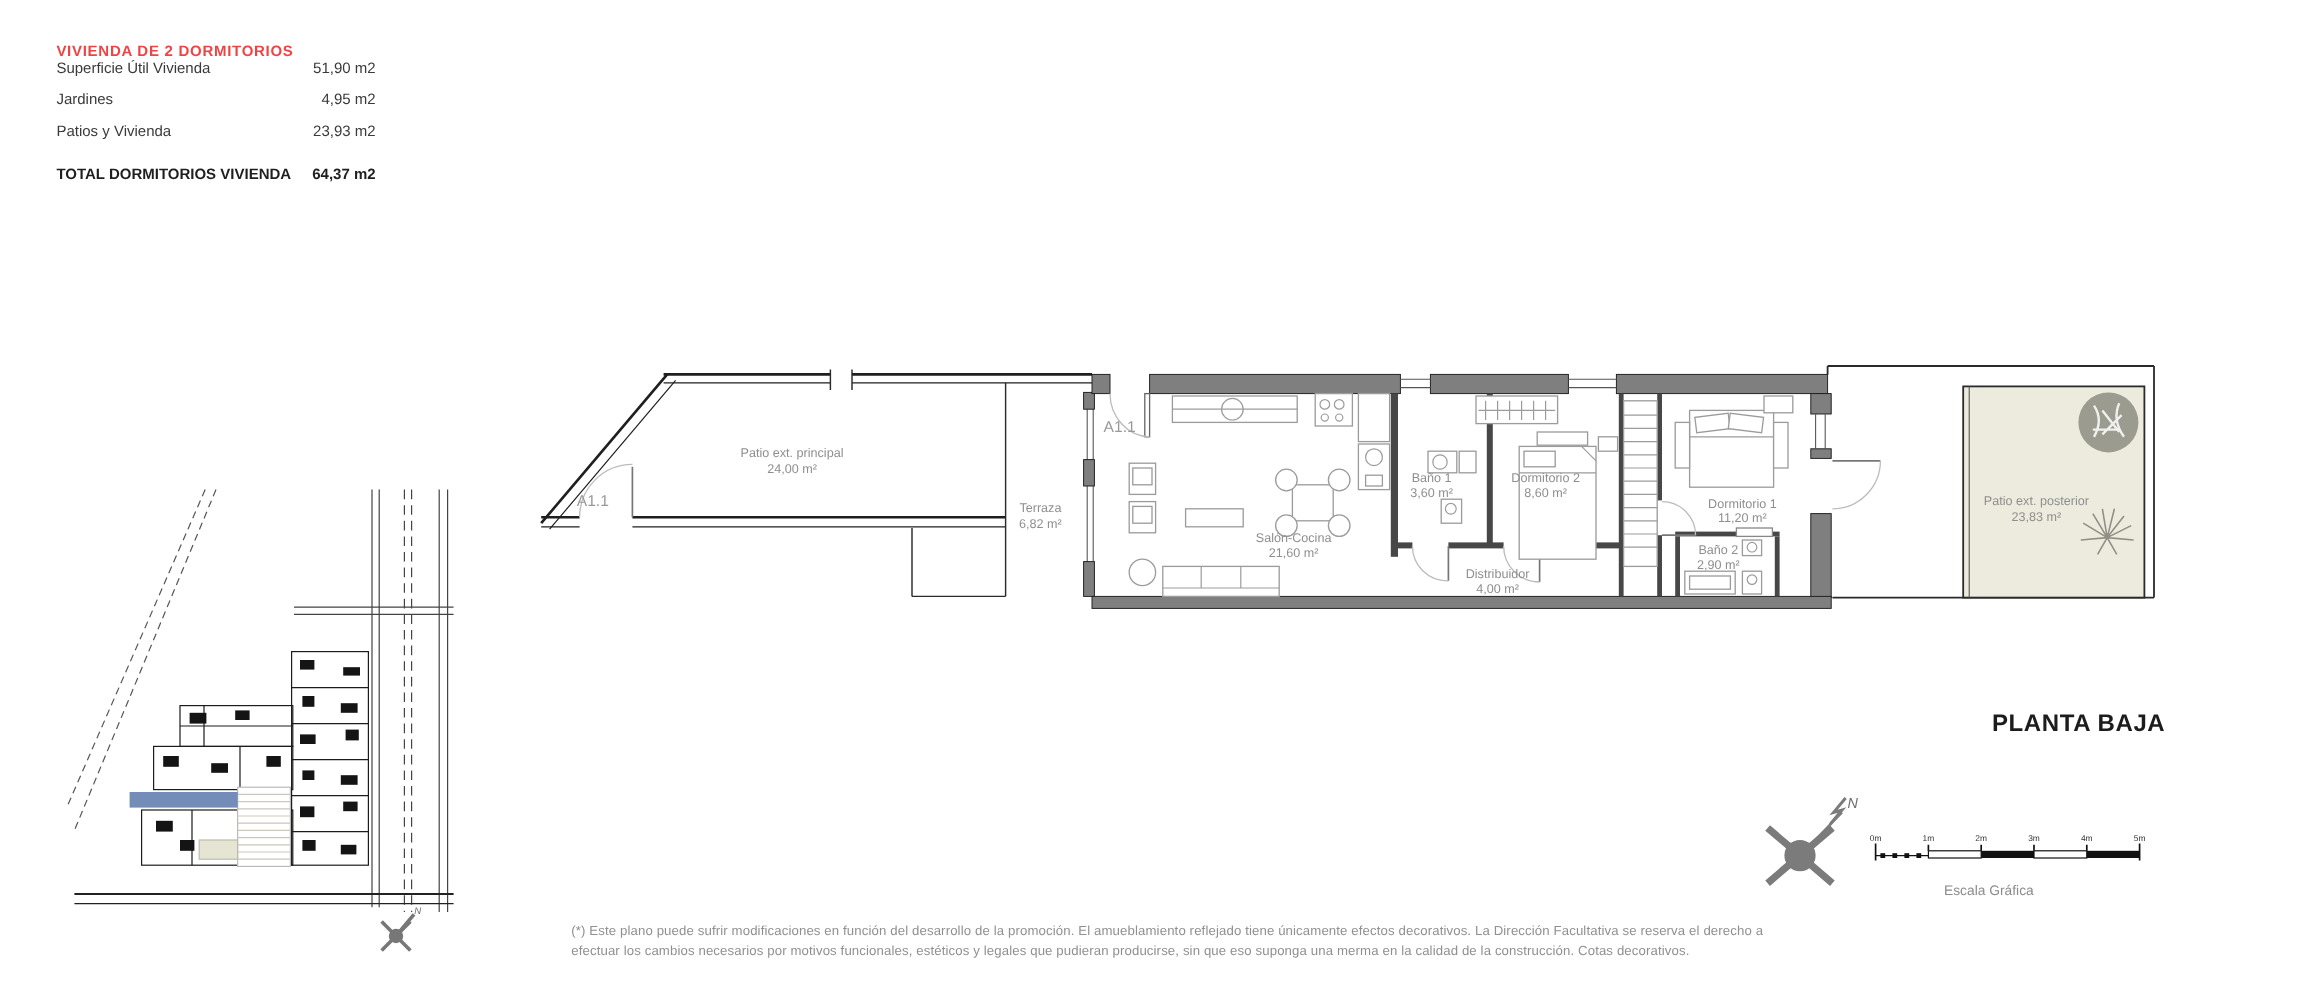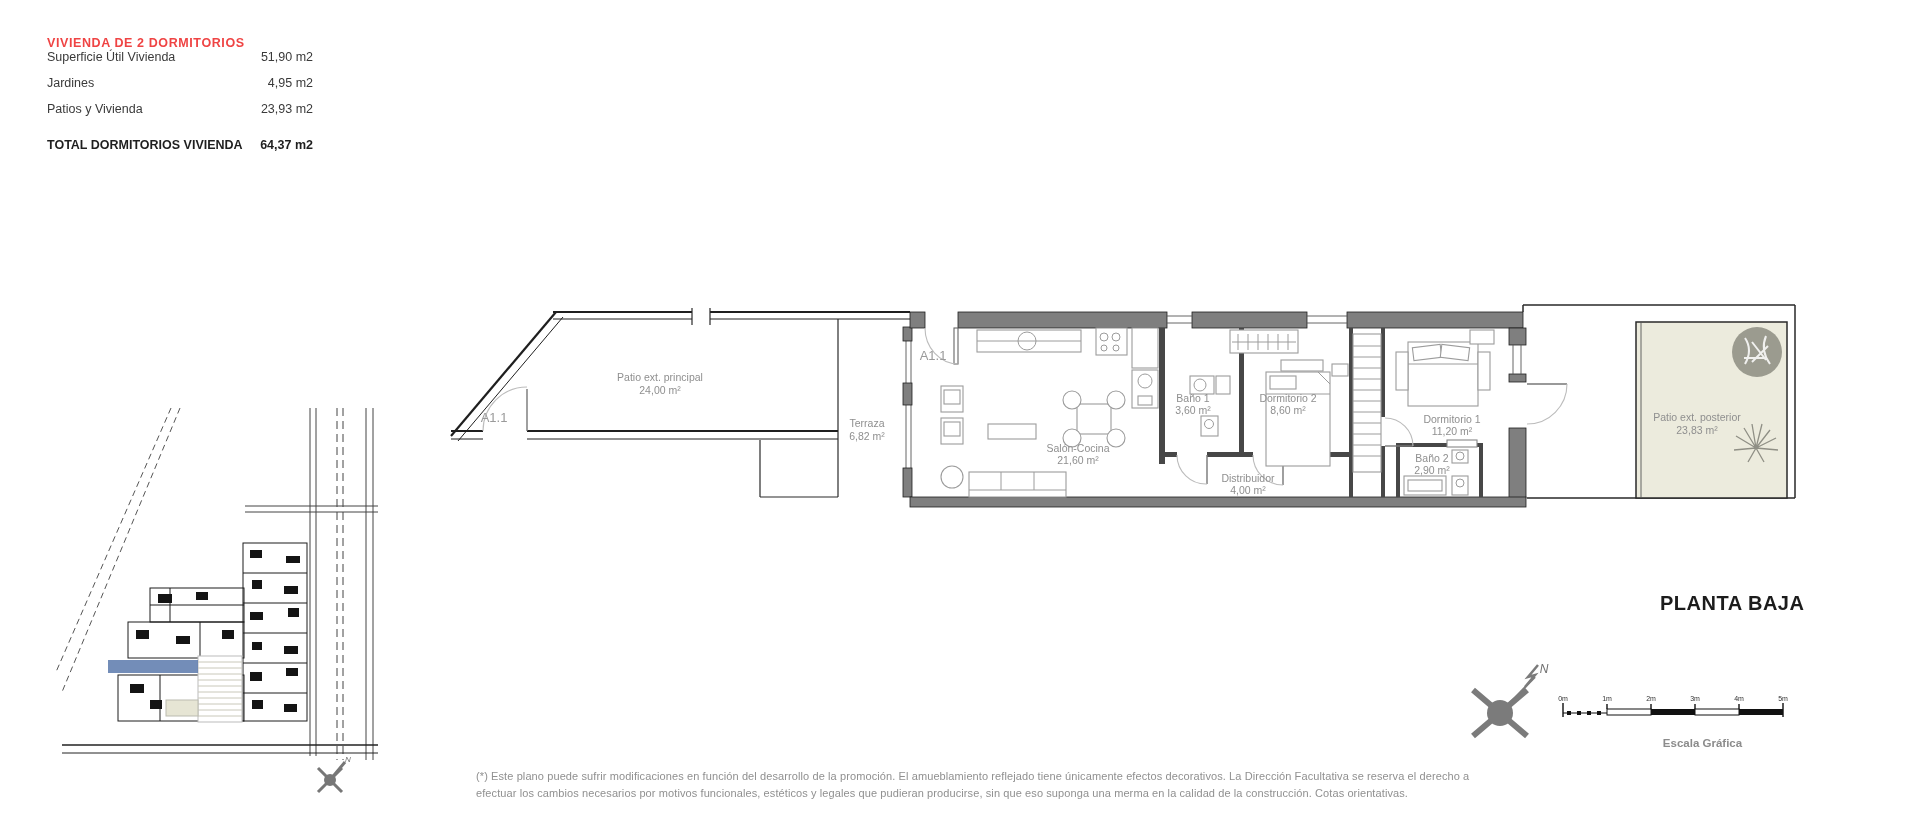--- a/index.html
+++ b/index.html
@@ -27,22 +27,22 @@
   .hair{stroke:#555;stroke-width:.9;fill:none;}
   .gray{fill:#7f7f7f;stroke:#1f1f1f;stroke-width:.8;}
   .iwall{fill:#474747;stroke:none;}
   .furn{fill:#ffffff;stroke:#9c9c9c;stroke-width:1.1;}
   .furnl{stroke:#9c9c9c;stroke-width:1;fill:none;}
   .arc{stroke:#bcbcbc;stroke-width:1.1;fill:none;}
   .leaf{stroke:#777;stroke-width:1.4;fill:none;}
 
   #planta-baja{left:1660px;top:570px;font-size:20px;font-weight:700;
                letter-spacing:.5px;color:#1c1c1c;margin-top:22px;}
-  #escala{left:1620px;top:737px;width:165px;text-align:center;
-          font-size:11.5px;color:#8c8c8c;font-weight:bold;}
+  #escala{left:1620px;top:737px;width:165px;text-align:left;
+          font-size:11.5px;color:#8c8c8c;}
   #footnote{left:476px;top:768px;width:1300px;font-size:11px;line-height:17px;
             color:#909090;letter-spacing:.1px;}
   .ticklbl{font-size:7px;fill:#333;text-anchor:middle;}
   .nlbl{font-size:12px;fill:#6e6e6e;font-style:italic;text-anchor:middle;}
   .nlbl-sm{font-size:8px;fill:#6e6e6e;font-style:italic;text-anchor:middle;}
 </style>
 </head>
 <body>
 
 <div class="abs" id="summary">
@@ -350,14 +350,14 @@
   <rect x="52" y="17" width="44" height="6" fill="#ffffff" stroke="#111"></rect>
   <rect x="96" y="17" width="44" height="6" fill="#111"></rect>
   <rect x="140" y="17" width="44" height="6" fill="#ffffff" stroke="#111"></rect>
   <rect x="184" y="17" width="44" height="6" fill="#111"></rect>
 </svg>
 
 <div class="abs" id="escala">Escala Gráfica</div>
 
 <div class="abs" id="footnote">
   <div>(*) Este plano puede sufrir modificaciones en función del desarrollo de la promoción. El amueblamiento reflejado tiene únicamente efectos decorativos. La Dirección Facultativa se reserva el derecho a</div>
-  <div>efectuar los cambios necesarios por motivos funcionales, estéticos y legales que pudieran producirse, sin que eso suponga una merma en la calidad de la construcción. Cotas orientativas.</div>
+  <div>efectuar los cambios necesarios por motivos funcionales, estéticos y legales que pudieran producirse, sin que eso suponga una merma en la calidad de la construcción. Cotas decorativos.</div>
 </div>
 
 </body></html>

